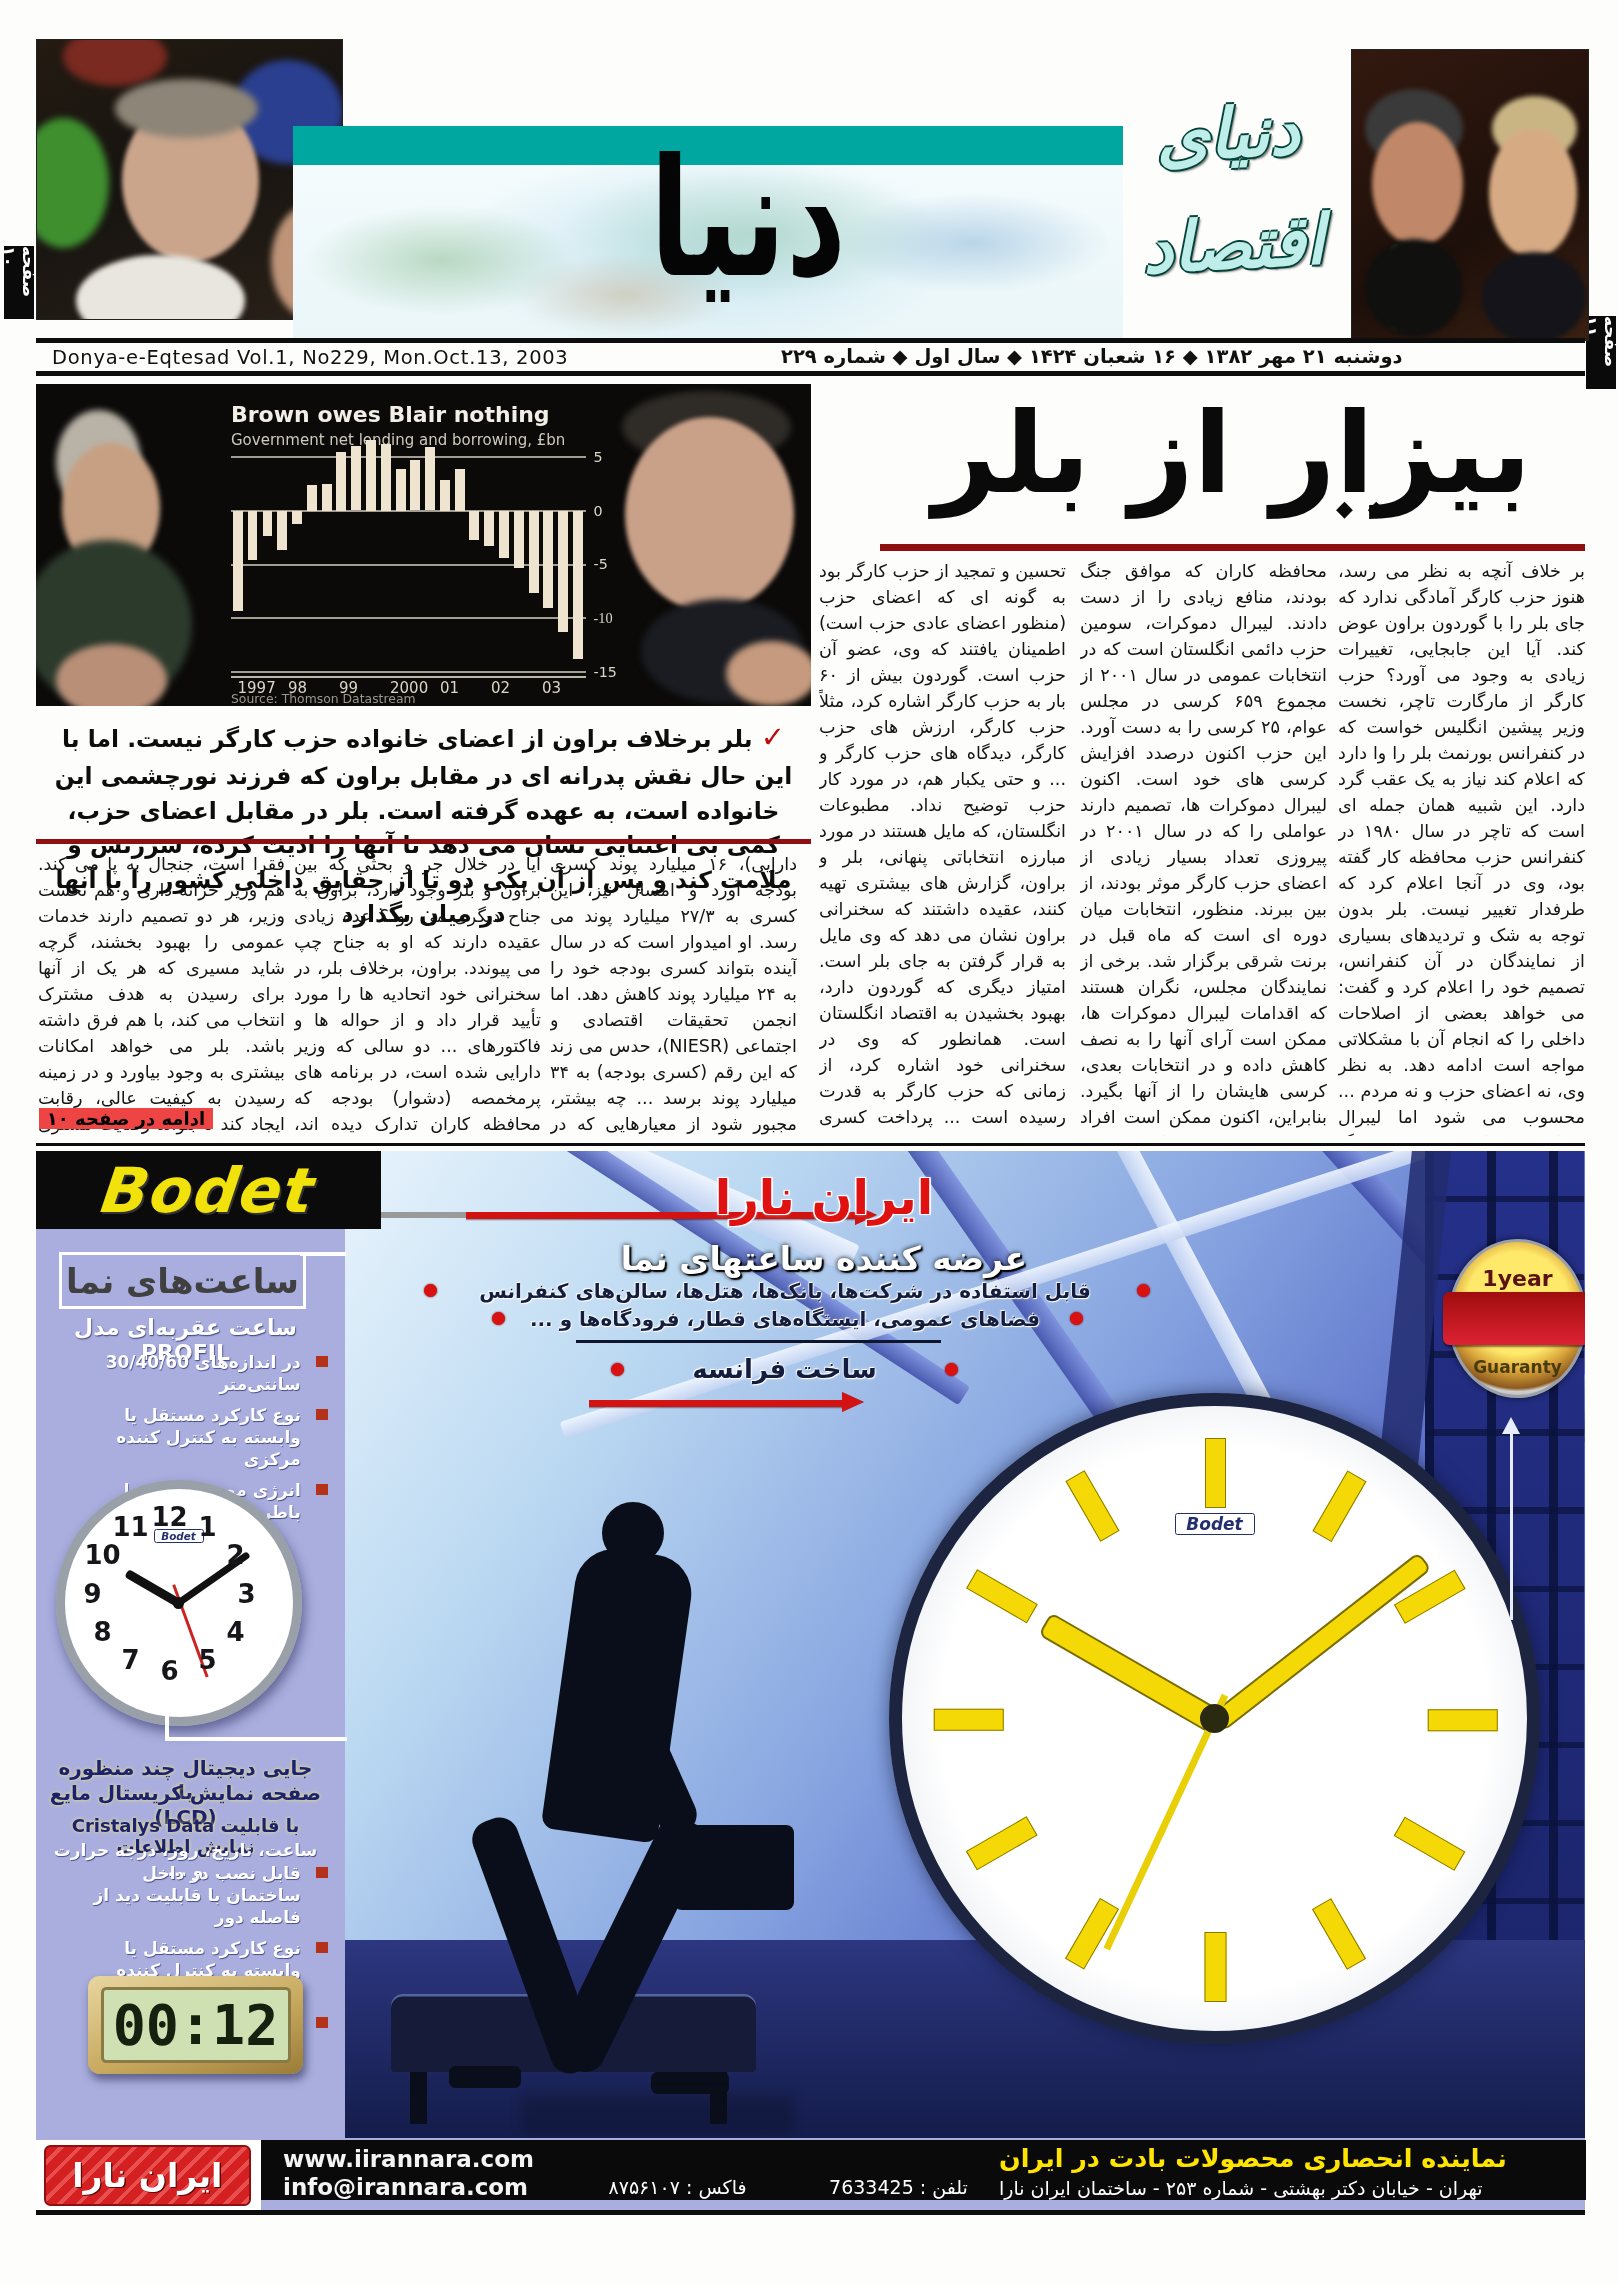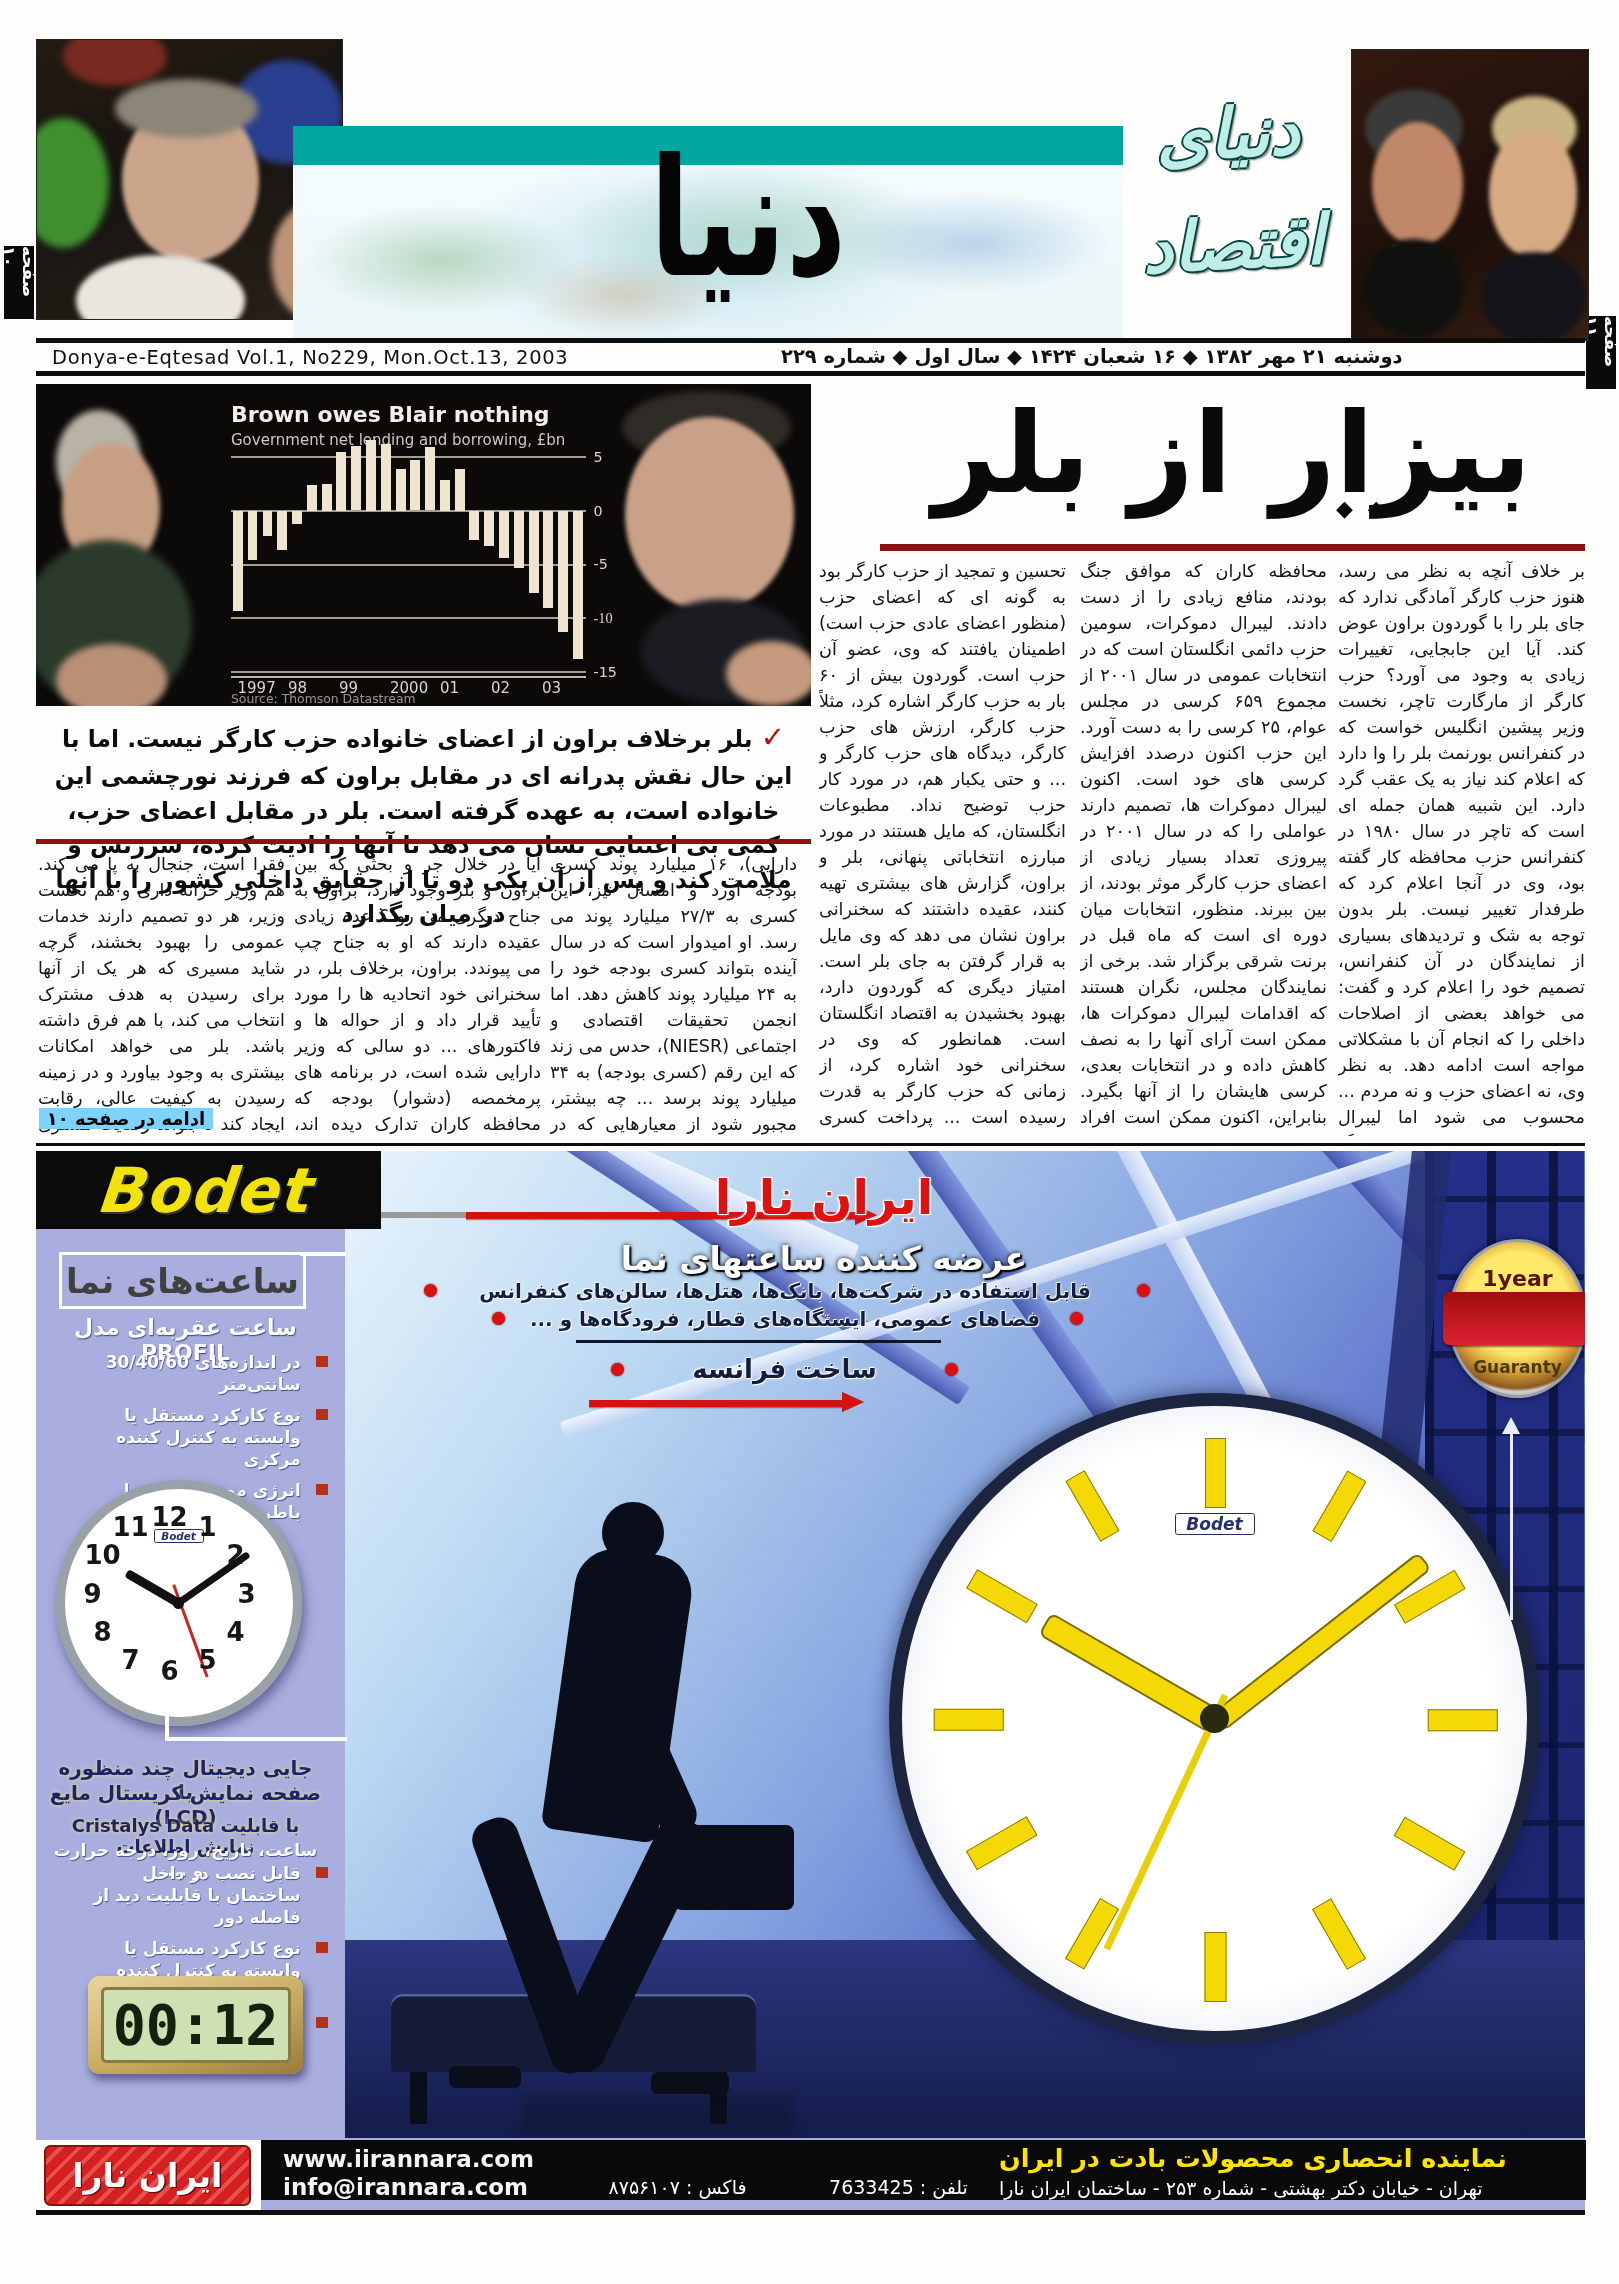--- a/index.html
+++ b/index.html
@@ -35,21 +35,21 @@
   .chart-title{color:#f3efe6;font-weight:bold;font-size:22px;}
   .chart-sub{color:#cfc9bc;font-size:15px;}
   .gridline{position:absolute;height:2px;background:#bdb8ab;opacity:.85;}
   .bar{position:absolute;width:9.8px;background:#eee4cf;}
   .ylab{position:absolute;color:#ddd6c6;font-size:14.3px;}
   .xlab{position:absolute;color:#ddd6c6;font-size:15px;}
   .chart-src{color:#9b968a;font-size:12.4px;}
   .lede{font-size:23.4px;font-weight:bold;color:#0d0d0d;text-align:center;line-height:1.48;}
   .check{color:#c00b0b;font-size:29px;font-weight:bold;}
   .bodycol{font-size:17.6px;line-height:26px;text-align:justify;color:#141414;overflow:hidden;}
-  .continue{font-size:18px;font-weight:bold;background:#7dd3fc;padding:0 7.8px;}
+  .continue{font-size:18px;font-weight:bold;background:#ef4444;padding:0 7.8px;}
   
   .ad-bg{background:#a9aede;}
   .bodet-band{background:#0b0b0b;display:flex;align-items:center;justify-content:center;}
   .bodet-logo{font-size:62px;font-weight:bold;font-style:italic;color:#f0e20a;letter-spacing:1.3px;
               transform:skewX(-8deg);text-shadow:2px 2px 0 #333;}
   .ad-photo{overflow:hidden;background:
       linear-gradient(125deg,#e8f4fc 0%,#bcd9f2 22%,#86a3e0 48%,#5265c4 72%,#3747a4 100%);}
   .beam{position:absolute;background:linear-gradient(#7d8fdd,#3b4aa6);opacity:.85;border-radius:3.9px;}
   .beam.lite{background:linear-gradient(#f2f7ff,#c4d4f2);opacity:.9;}
   .win-struct{background:

